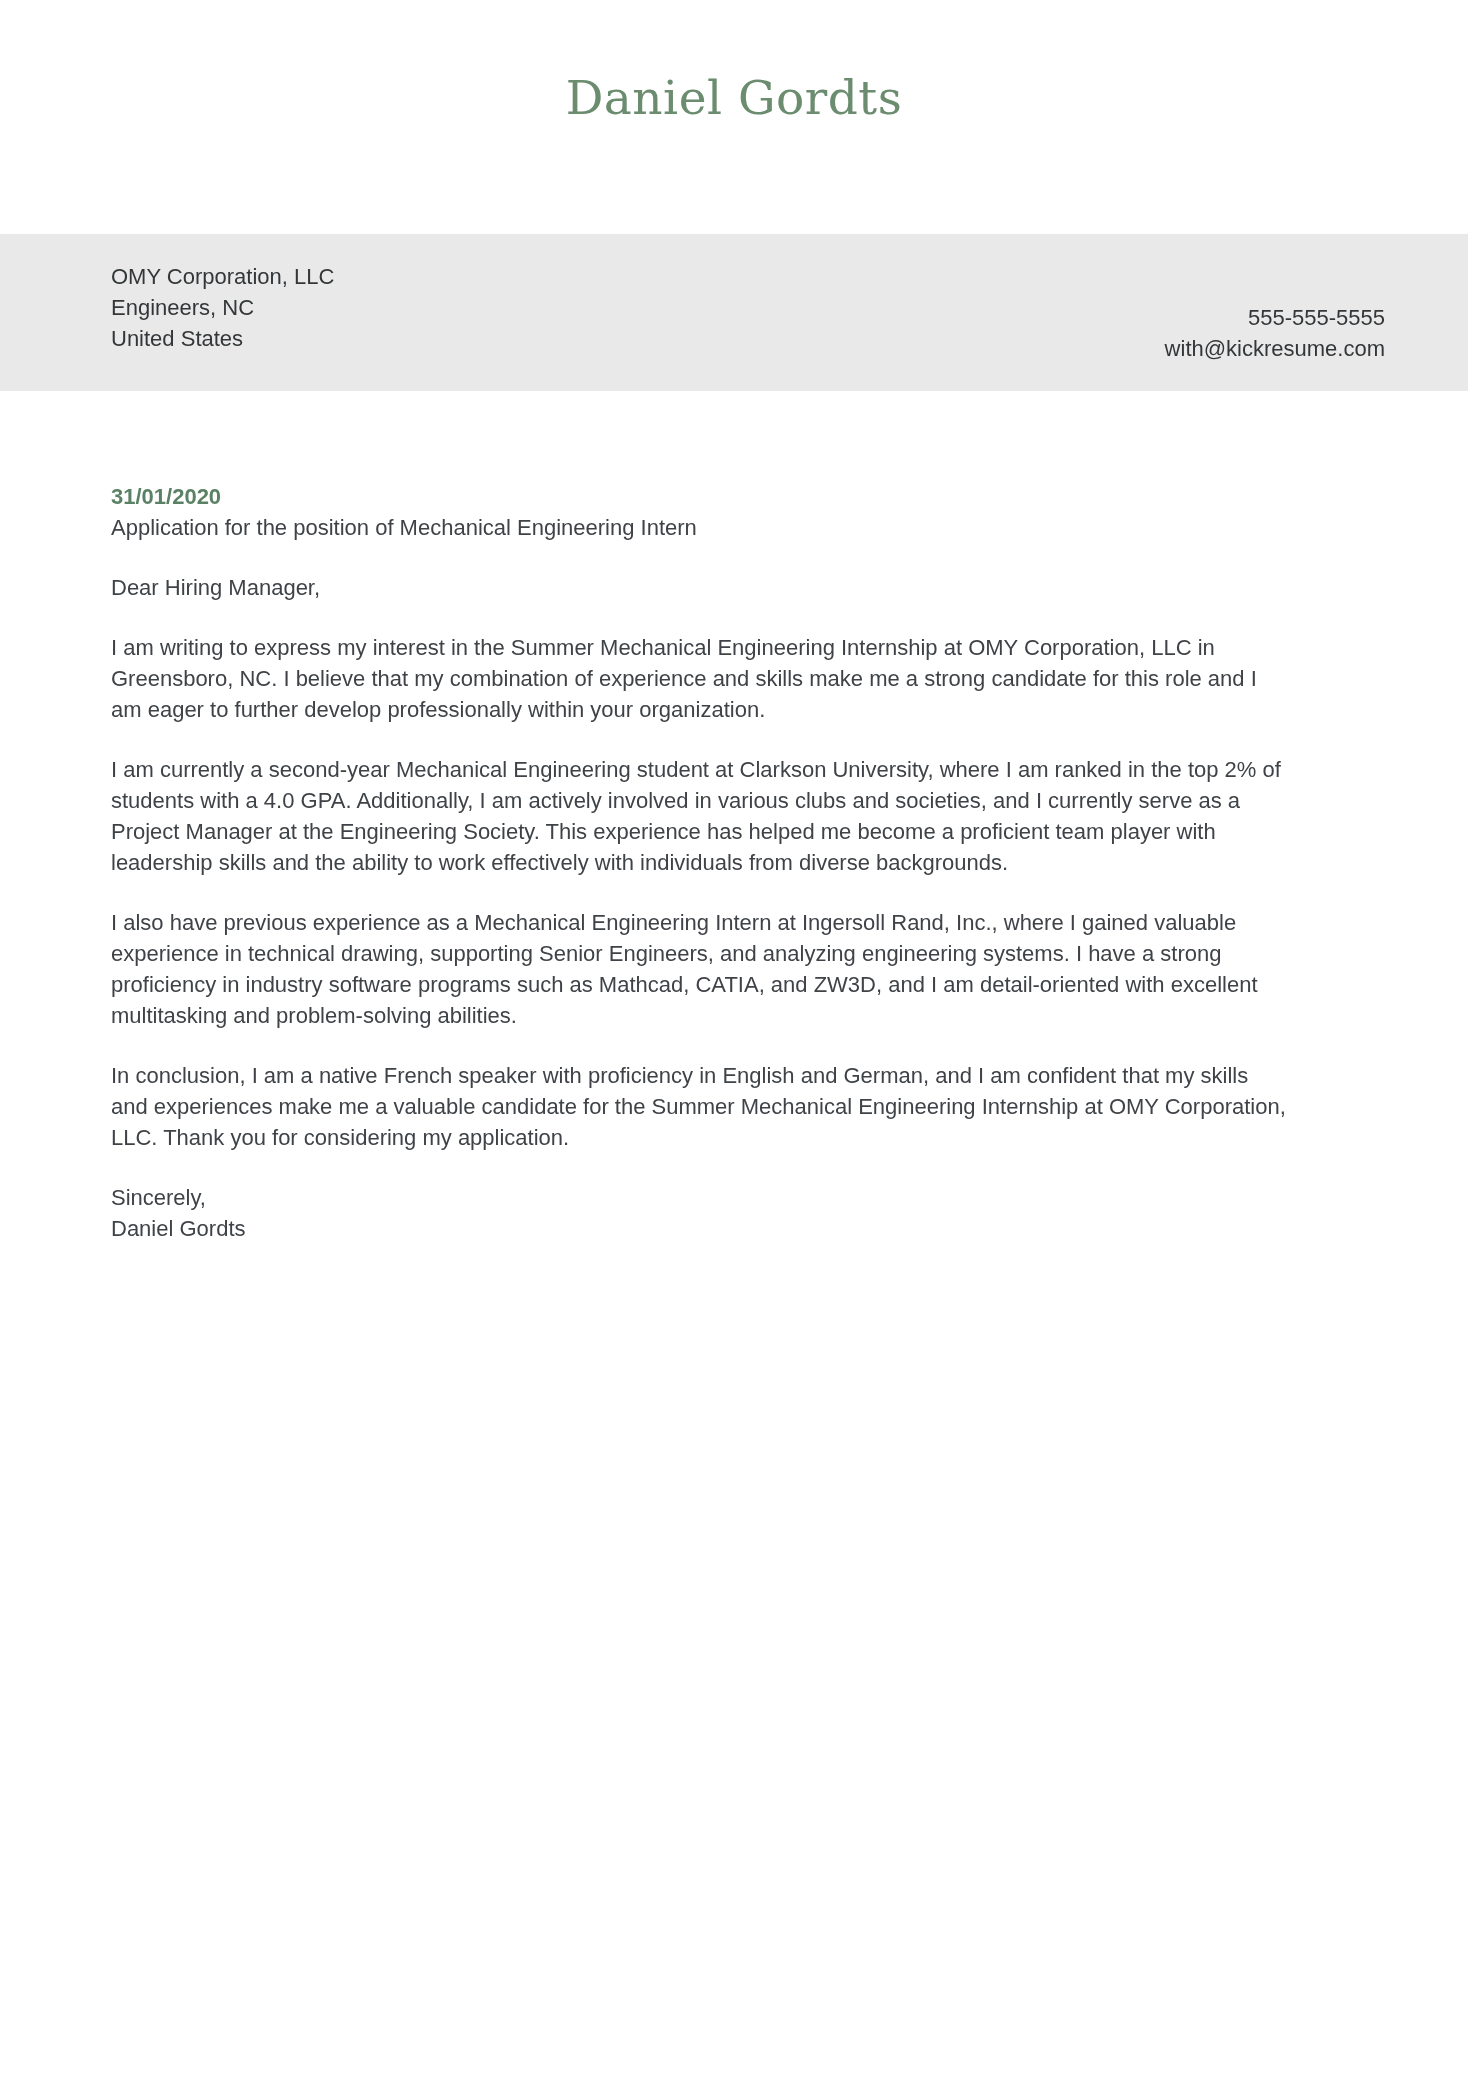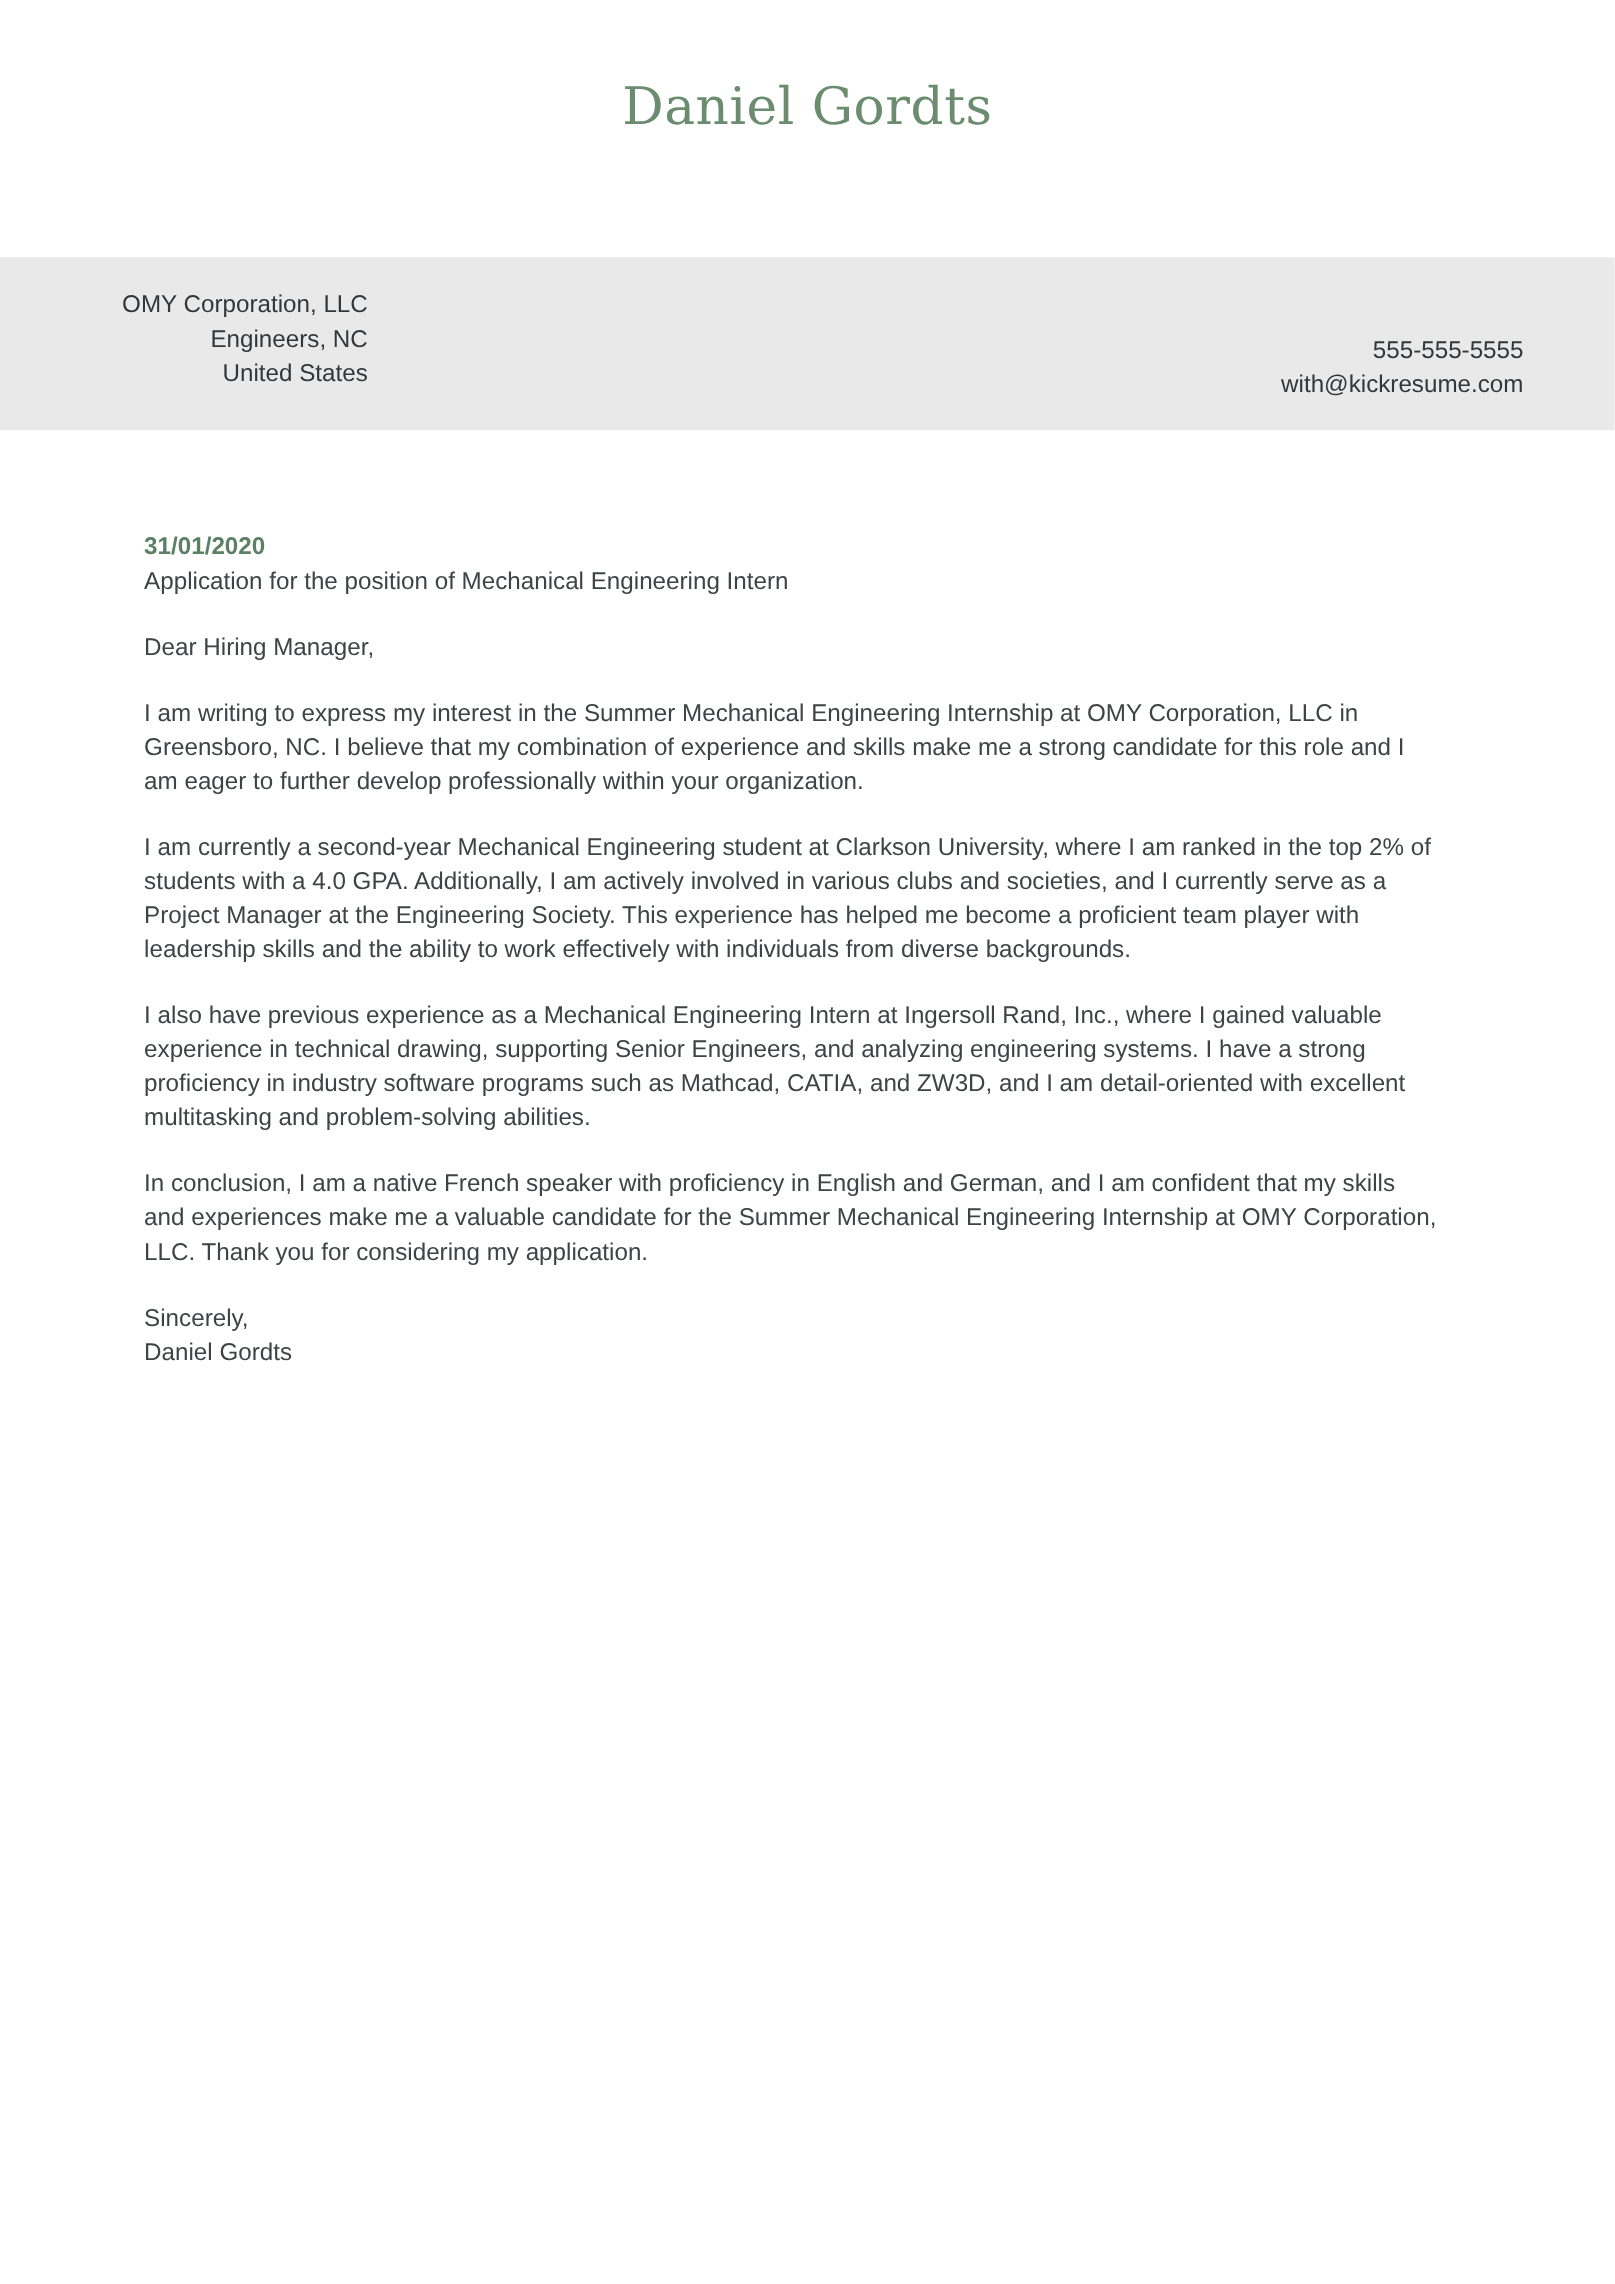--- a/index.html
+++ b/index.html
@@ -33,29 +33,28 @@
     background: var(--band-bg, #e9e9e9);
     display: flex;
     justify-content: space-between;
     align-items: flex-start;
     padding: 27px 83px 27px 111px;
     box-sizing: border-box;
     font-size: 22px;
     line-height: 31px;
     color: var(--band-text, #343739);
   }
-  .contact-left { text-align: right; }
+  .contact-left { text-align: left; }
   .contact-right { text-align: right; margin-top: 41px; }
   .letter {
     margin-top: 90px;
     padding: 0 90px 0 111px;
     font-size: 22px;
     line-height: 31px;
     color: var(--body-text, #3f4347);
-    margin-left: 20px;
   }
   .letter-block { margin: 0 0 29px 0; }
   .letter-date {
     font-weight: bold;
     color: var(--accent-date, #5b8164);
   }
   .para { white-space: pre-line; }
 </style>
 </head>
 <body>

